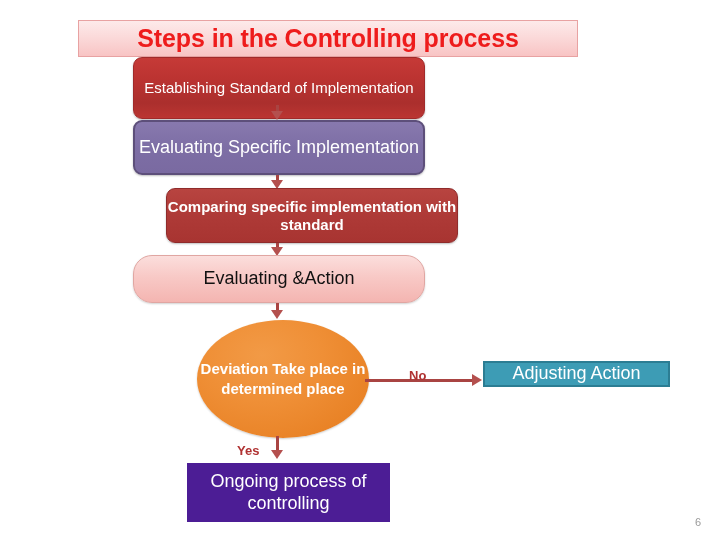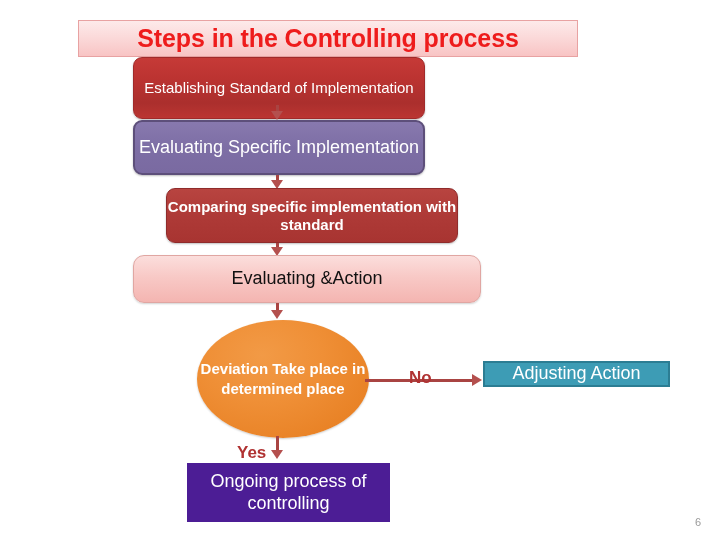--- a/index.html
+++ b/index.html
@@ -89,23 +89,23 @@
     font-size: 15px;
     font-weight: bold;
     box-shadow: 0 1px 2px rgba(0,0,0,0.25);
     margin-left: 33px;
   }
 
   
   #box-evaluating {
     left: 133px;
     top: 255px;
-    width: 348px;
+    width: 292px;
     height: 48px;
-    border-radius: 11px;
+    border-radius: 19px;
     border: 1px solid #e0a6a2;
     background: linear-gradient(to bottom, #fbdedc 0%, #f8c9c6 45%, #f4b5b1 100%);
     color: #111111;
     font-size: 18px;
     box-shadow: 0 1px 2px rgba(0,0,0,0.18);
   }
 
   
   #oval-deviation {
     position: absolute;
@@ -200,21 +200,21 @@
     height: 0;
     border-top: 6px solid transparent;
     border-bottom: 6px solid transparent;
     border-left: 10px solid #b4504e;
   }
 
   
   .branch-label {
     position: absolute;
     color: #b03232;
-    font-size: 17px;
+    font-size: 13px;
     font-weight: bold;
     text-align: right;
   }
   #label-no { left: 409px; top: 368px; }
   #label-yes { left: 205px; top: 443px; margin-left: 32px; }
 
   
   #page-number {
     position: absolute;
     right: 19px;

